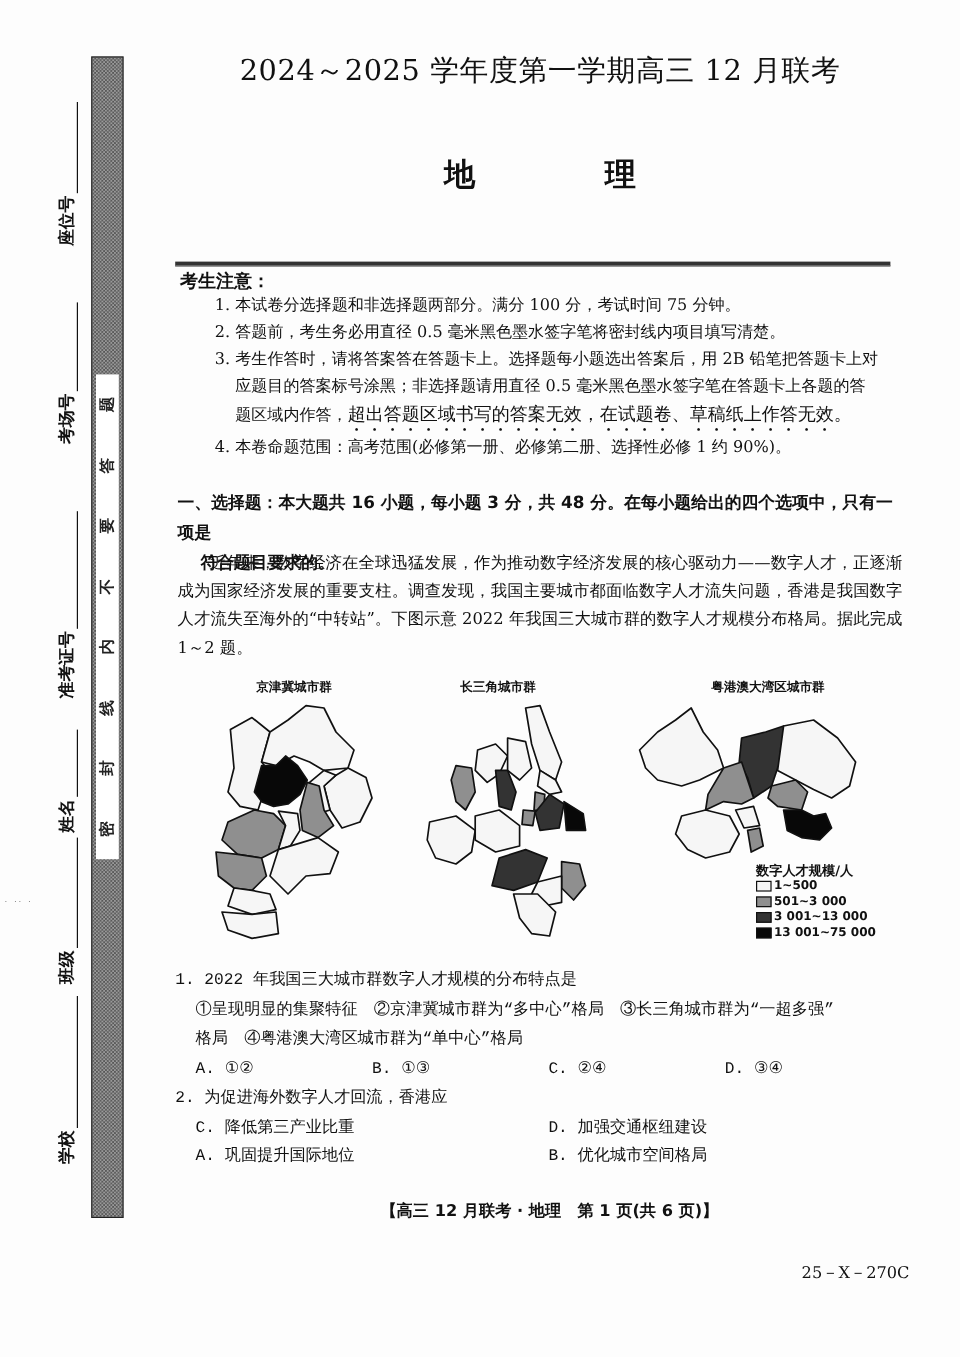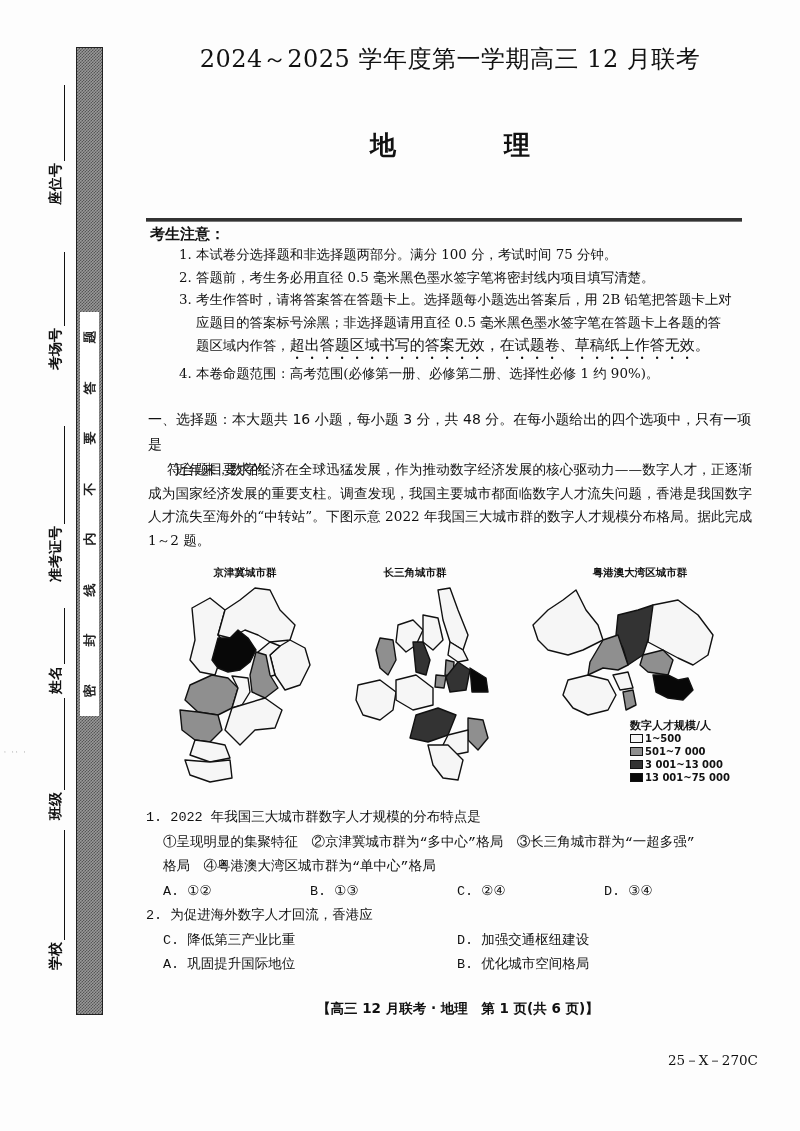--- a/index.html
+++ b/index.html
@@ -64,21 +64,21 @@
   .notice p { margin: 0; }
   .notice .cont { padding-left: 17px; }
   .notice .emph {
     font-family: "DejaVu Sans", sans-serif; font-size: 15px;
     text-emphasis: dot; -webkit-text-emphasis: dot; text-emphasis-position: under;
   }
 
   
   .section-heading {
     position: absolute; left: 148px; top: 407px; width: 605px;
-    font-family: "DejaVu Sans", sans-serif; font-weight: normal; font-size: 14px; line-height: 25px;
+    font-family: "DejaVu Sans", sans-serif; font-weight: bold; font-size: 14px; line-height: 25px;
   }
   .section-heading .l2 { padding-left: 19px; display: block; }
   .passage {
     position: absolute; left: 148px; top: 458px; width: 604px;
     font-size: 13.6px; line-height: 23.5px; text-indent: 27px; text-align: justify;
   }
 
   
   .map-title {
     position: absolute; top: 566px; font-family: "DejaVu Sans", sans-serif;
@@ -226,21 +226,21 @@
 </svg>
 
 <div class="legend">
   <div class="lt">数字人才规模/人</div>
   <div class="row">
       <span class="sw" style="background: rgb(246, 246, 246);"></span>
       <span>1~500</span>
     </div>
   <div class="row">
       <span class="sw" style="background: rgb(143, 143, 143);"></span>
-      <span>501~7 000</span>
+      <span>501~3 000</span>
     </div>
   <div class="row">
       <span class="sw" style="background: rgb(51, 51, 51);"></span>
       <span>3 001~13 000</span>
     </div>
   <div class="row">
       <span class="sw" style="background: rgb(8, 8, 8);"></span>
       <span>13 001~75 000</span>
     </div>
 </div>

